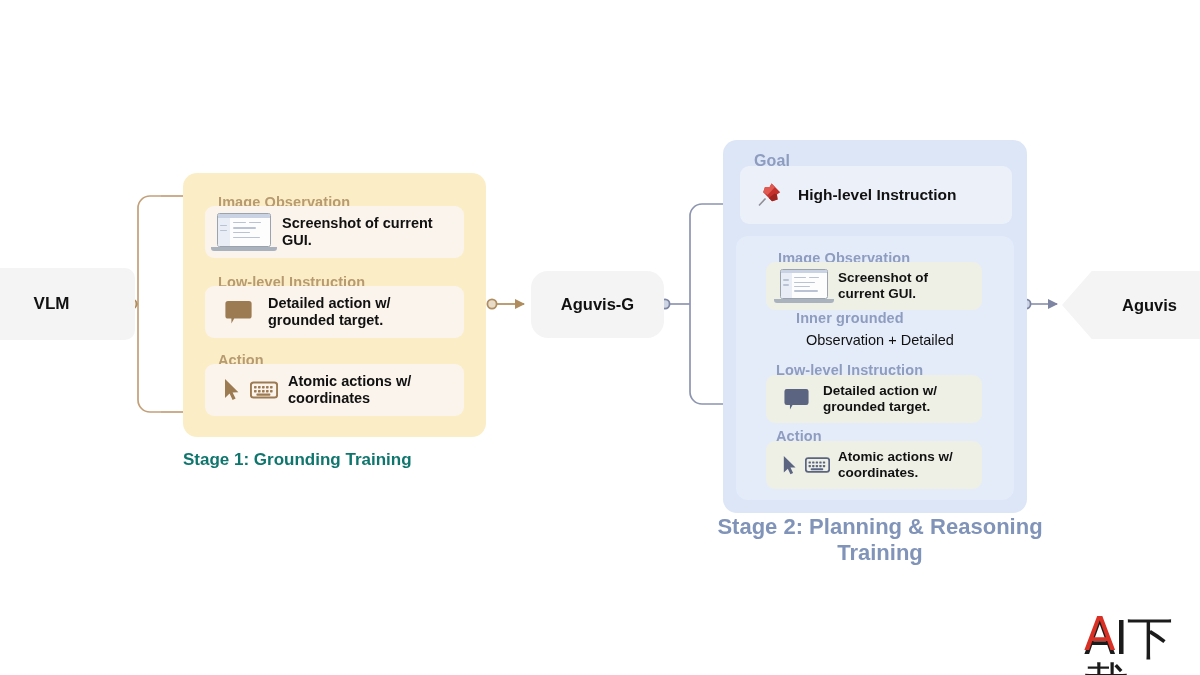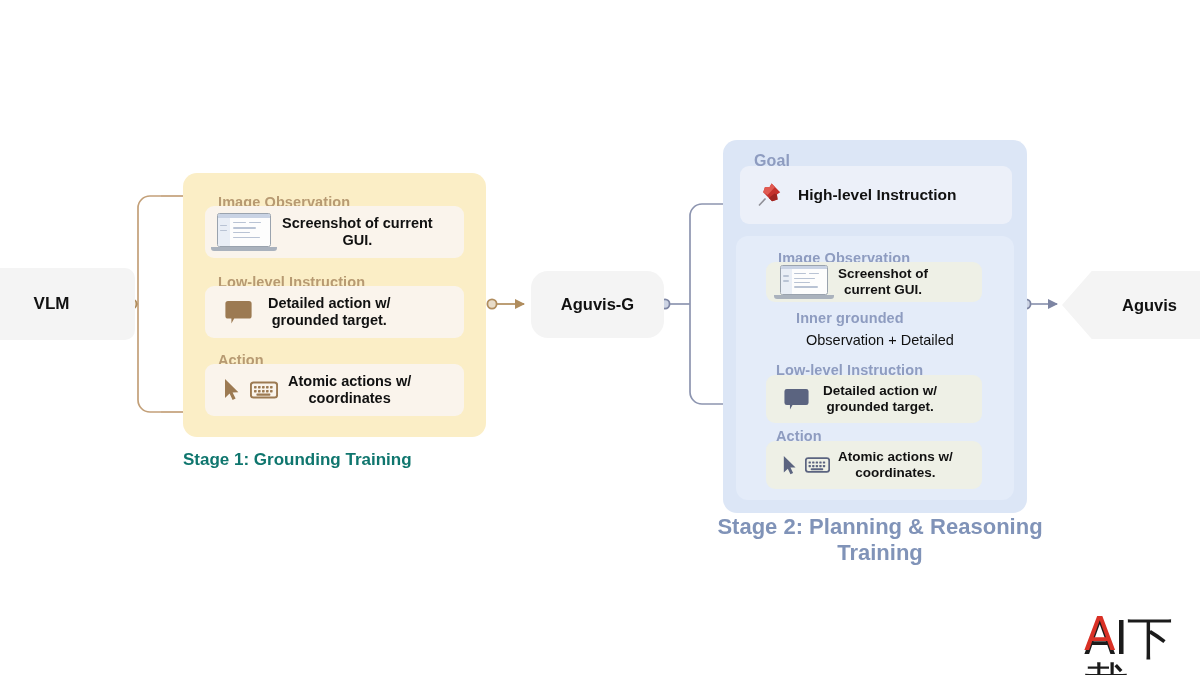--- a/index.html
+++ b/index.html
@@ -82,21 +82,21 @@
   .sec-title{
     position:absolute;font-size:14.5px;font-weight:bold;
     letter-spacing:.1px;white-space:nowrap;
   }
   .sec-title.brown{color:#b79a72;}
   .sec-title.blue{color:#8e9cc0;}
 
   .card-body{
     position:absolute;display:flex;align-items:center;gap:11px;
     left:0;top:0;width:100%;height:100%;
-    padding:8px 12px;box-sizing:border-box;text-align:center;
+    padding:8px 12px;box-sizing:border-box;
   }
   .card-text{
     font-size:14.5px;font-weight:bold;color:#111;line-height:1.18;
     white-space:pre-line;
   }
   .card-text.sm{font-size:13.5px;}
 
   .icon-wrap{flex:0 0 auto;display:flex;align-items:center;justify-content:center;}
 
   
@@ -264,21 +264,21 @@
           <path d="M23.6,19.6 L18.1,21.2 L14.8,17.9 L20.6,13.4 L22.9,14.4 Z" fill="#9e2420"></path>
         </svg>
       </span>
       <span class="card-text" style="font-size:15.5px;">High-level Instruction</span>
     </div>
   </div>
 
   <div id="stage2-inner"></div>
 
   <div class="sec-title blue" style="left:778px;top:250px;">Image Observation</div>
-  <div class="card greenish" style="left:766px;top:262px;width:216px;height:40px;">
+  <div class="card greenish" style="left:766px;top:262px;width:216px;height:48px;">
     <div class="card-body" style="padding-left:14px;gap:10px;">
       <span class="icon-wrap">
         <span class="laptop" style="width:48px;">
           <span class="screen" style="display:block;height:30px;">
             <span class="topbar"></span>
             <span class="sidebar"></span>
             <span class="ln" style="left:28%;top:26%;width:26%;"></span>
             <span class="ln" style="left:60%;top:26%;width:22%;"></span>
             <span class="ln" style="left:28%;top:42%;width:46%;"></span>
             <span class="ln" style="left:28%;top:58%;width:34%;"></span>

